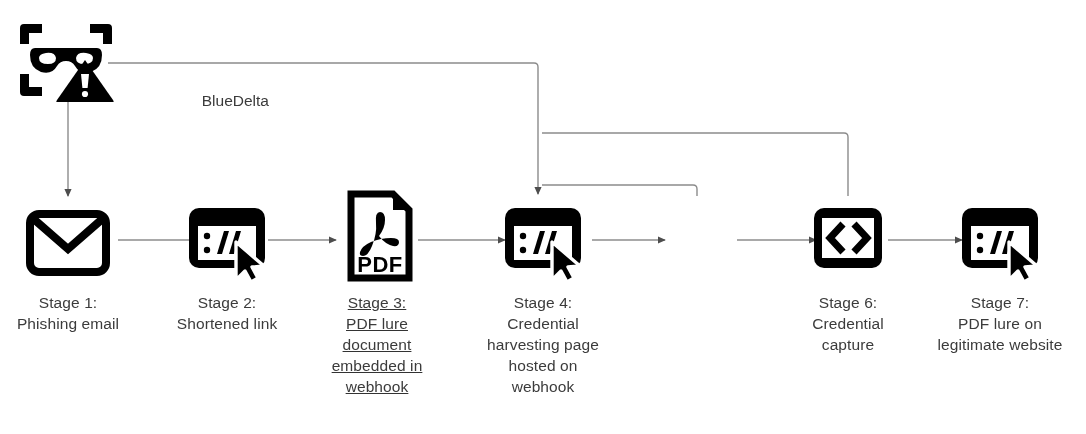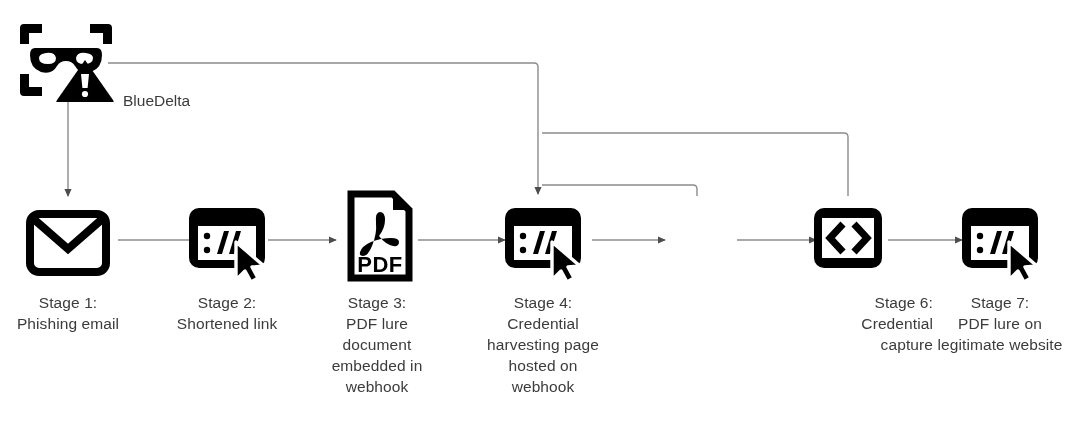--- a/index.html
+++ b/index.html
@@ -58,21 +58,21 @@
   .actor {
     position: absolute;
     left: 16px;
     top: 22px;
   }
   .vpn-note {
     position: absolute;
     left: 123px;
     top: 69px;
     width: 146px;
-    text-align: left;
+    text-align: right;
     font-size: 15.5px;
     line-height: 21px;
     color: #3b3b3b;
     white-space: pre-line;
   }
 </style>
 </head>
 <body>
 
 <div id="canvas">
@@ -143,21 +143,21 @@
       <circle cx="28" cy="40" r="3.2" fill="#000"></circle>
       <circle cx="28" cy="54" r="3.2" fill="#000"></circle>
       <path d="M38,58 L45,35 L50,35 L43,58 z" fill="#000"></path>
       <path d="M50,58 L57,35 L62,35 L55,58 z" fill="#000"></path>
       <path d="M57,46 L57,84 L66,75 L72,86 L79,82 L73,71 L85,70 z" fill="#000" stroke="#fff" stroke-width="3.4" stroke-linejoin="round"></path>
     </svg>
     <div class="node-label">Stage 2:
 Shortened link</div>
   </div>
 
-  <div class="node" style="left:377px; top:190px; width:170px;">
+  <div class="node" style="left:377px; top:190px; width:170px;text-decoration:underline;">
     <svg class="node-icon" viewBox="0 0 96 92" style="height:92px;">
       <path d="M22,4 L64,4 L80,20 L80,88 L22,88 z" fill="#fff" stroke="#000" stroke-width="7" stroke-linejoin="miter"></path>
       <path d="M64,4 L80,20 L64,20 z" fill="#000"></path>
 
       <path d="M51,22 Q56,22 56,30 Q56,38 50,46 Q56,54 64,56 Q70,57 70,52
                Q70,48 62,48 Q52,48 42,52 Q33,56 31,62 Q30,66 34,66
                Q39,66 43,56 Q48,44 47,33 Q46,22 51,22 z" fill="#000"></path>
       <text x="51" y="82" font-family="Liberation Sans, sans-serif" font-size="22" font-weight="bold" fill="#000" text-anchor="middle" letter-spacing="0.5">PDF</text>
     </svg>
     <div class="node-label">Stage 3:
@@ -178,21 +178,21 @@
       <path d="M57,46 L57,84 L66,75 L72,86 L79,82 L73,71 L85,70 z" fill="#000" stroke="#fff" stroke-width="3.4" stroke-linejoin="round"></path>
     </svg>
     <div class="node-label">Stage 4:
 Credential
 harvesting page
 hosted on
 webhook</div>
   </div>
 
 
-  <div class="node" style="left:848px; top:196px; width:170px;text-align:right;">
+  <div class="node" style="left:848px; top:196px; width:170px;">
     <svg class="node-icon" viewBox="0 0 96 86">
       <rect x="14" y="12" width="68" height="60" rx="10" ry="10" fill="#000"></rect>
       <rect x="22" y="22" width="52" height="40" fill="#fff"></rect>
       <path d="M43,28 L30,42 L43,56" fill="none" stroke="#000" stroke-width="7" stroke-linecap="butt" stroke-linejoin="miter"></path>
       <path d="M54,28 L67,42 L54,56" fill="none" stroke="#000" stroke-width="7" stroke-linecap="butt" stroke-linejoin="miter"></path>
     </svg>
     <div class="node-label">Stage 6:
 Credential
 capture</div>
   </div>

